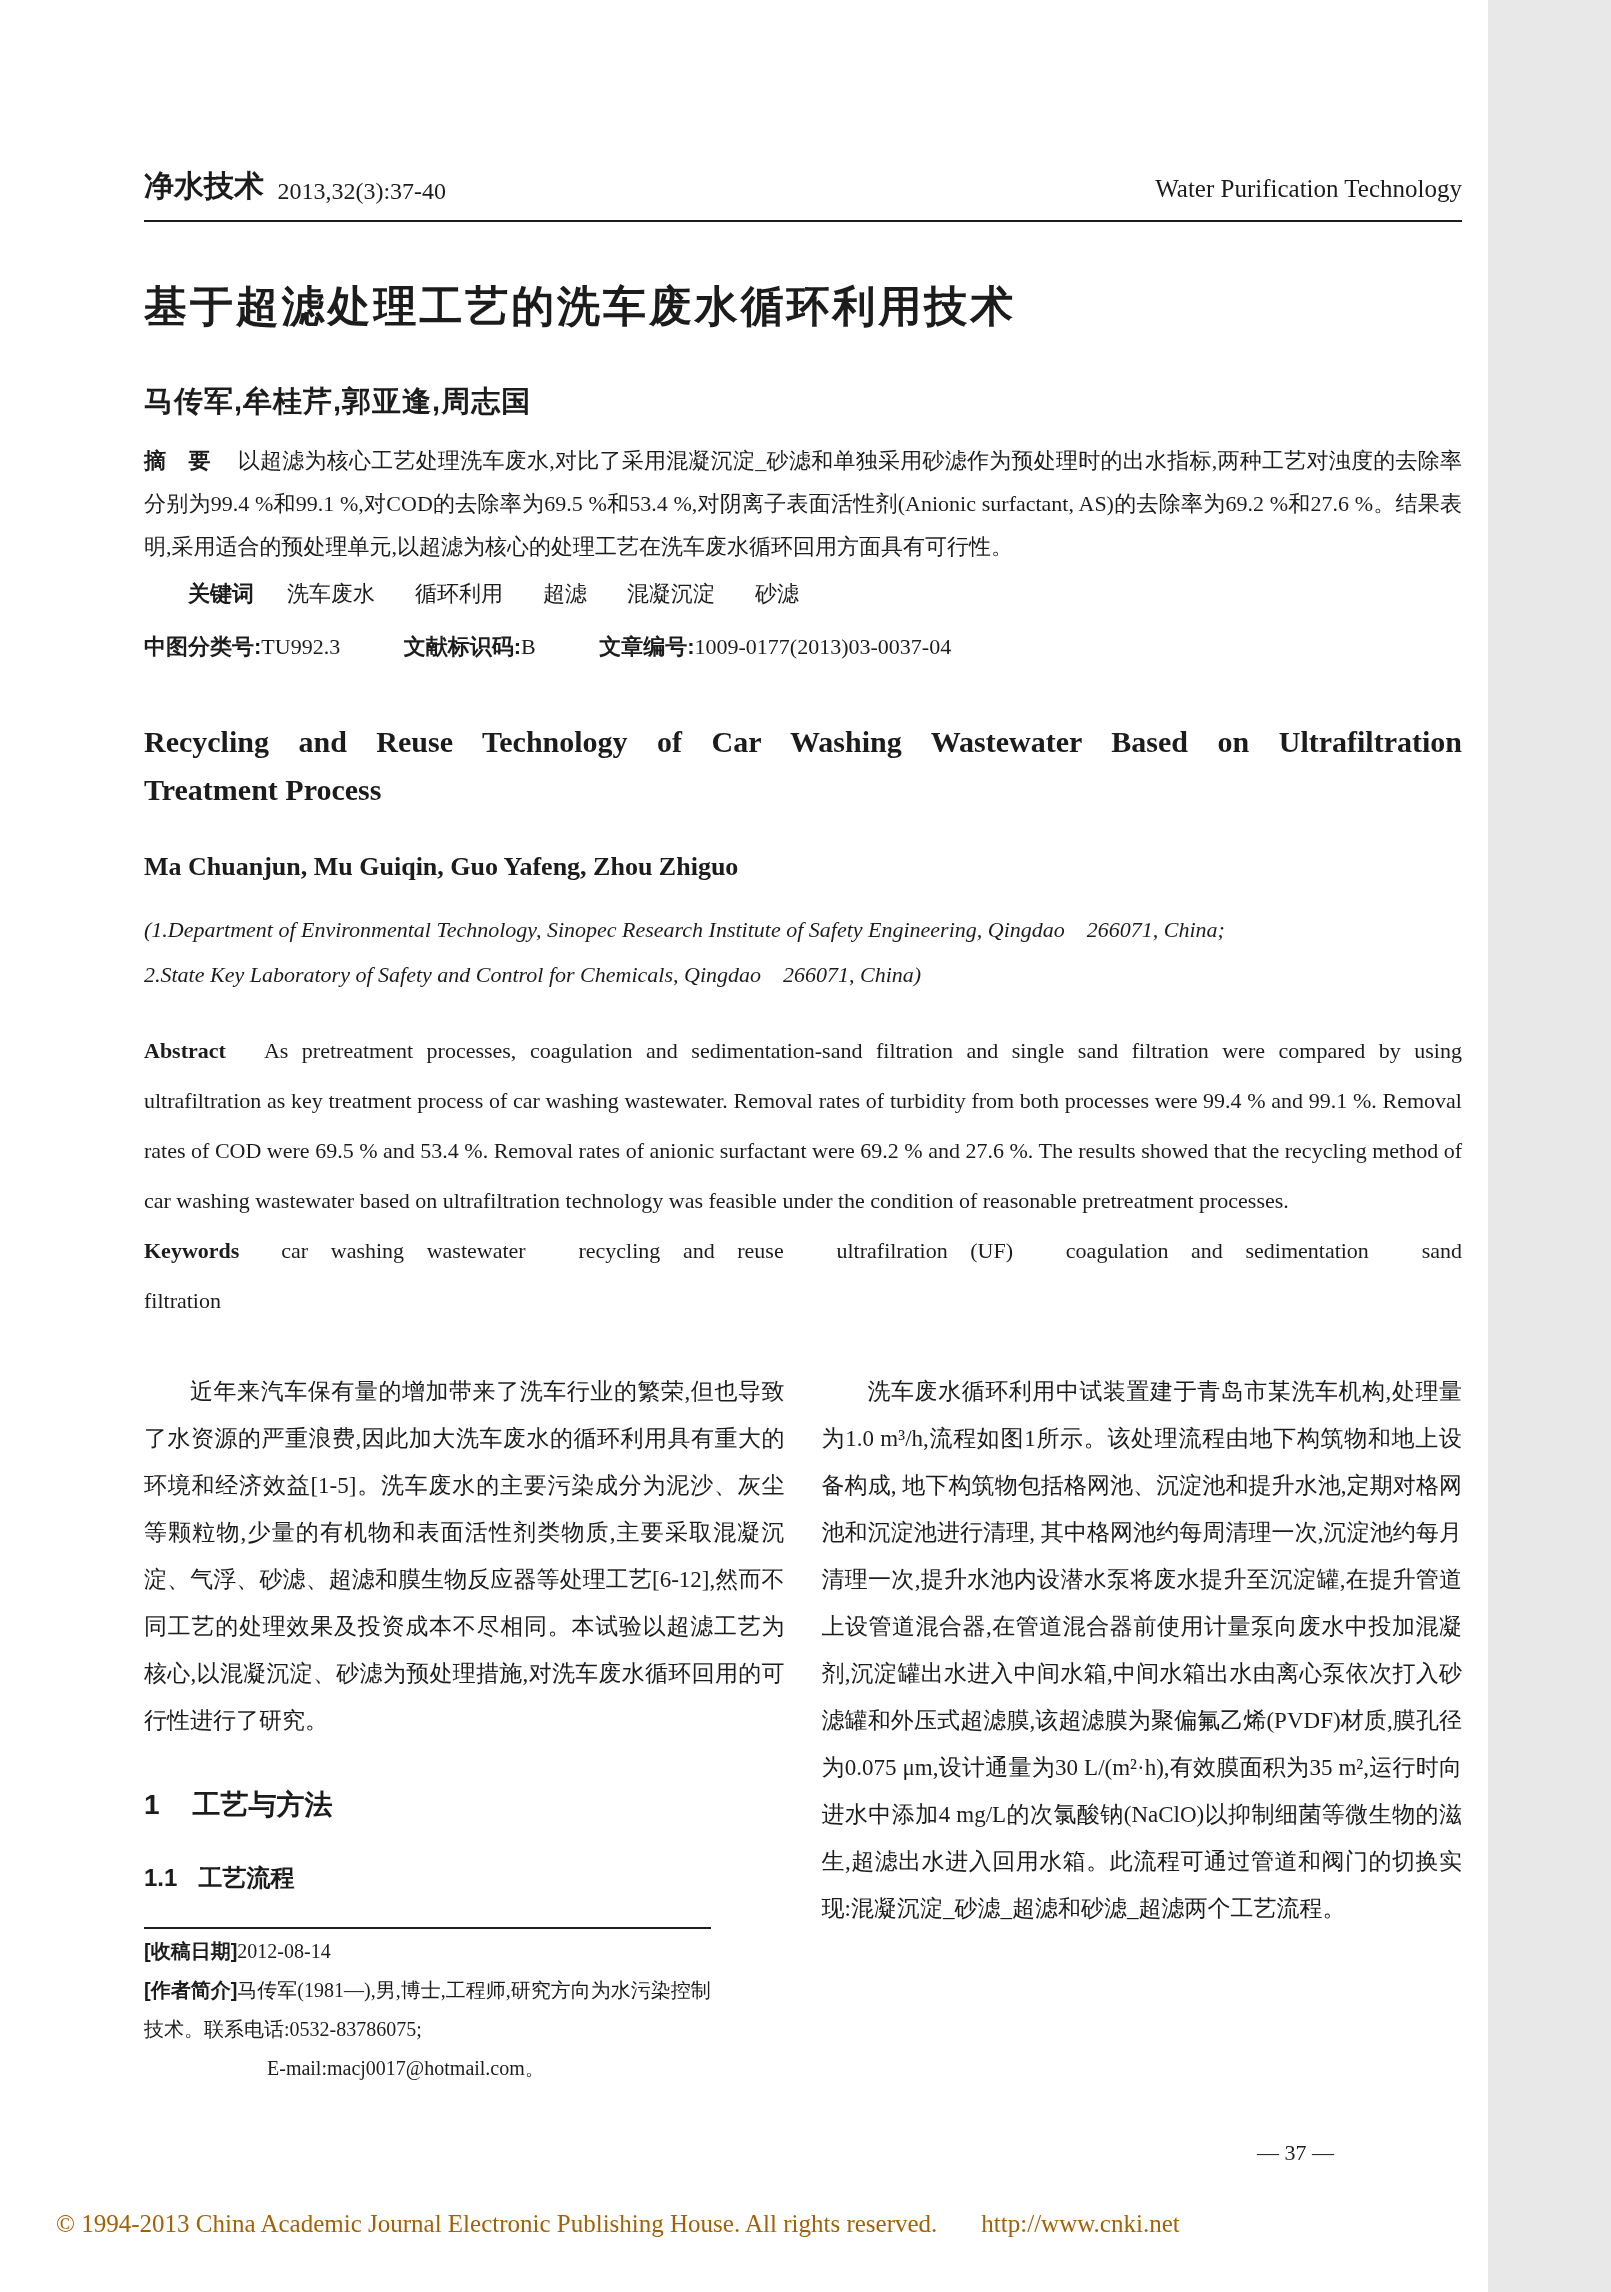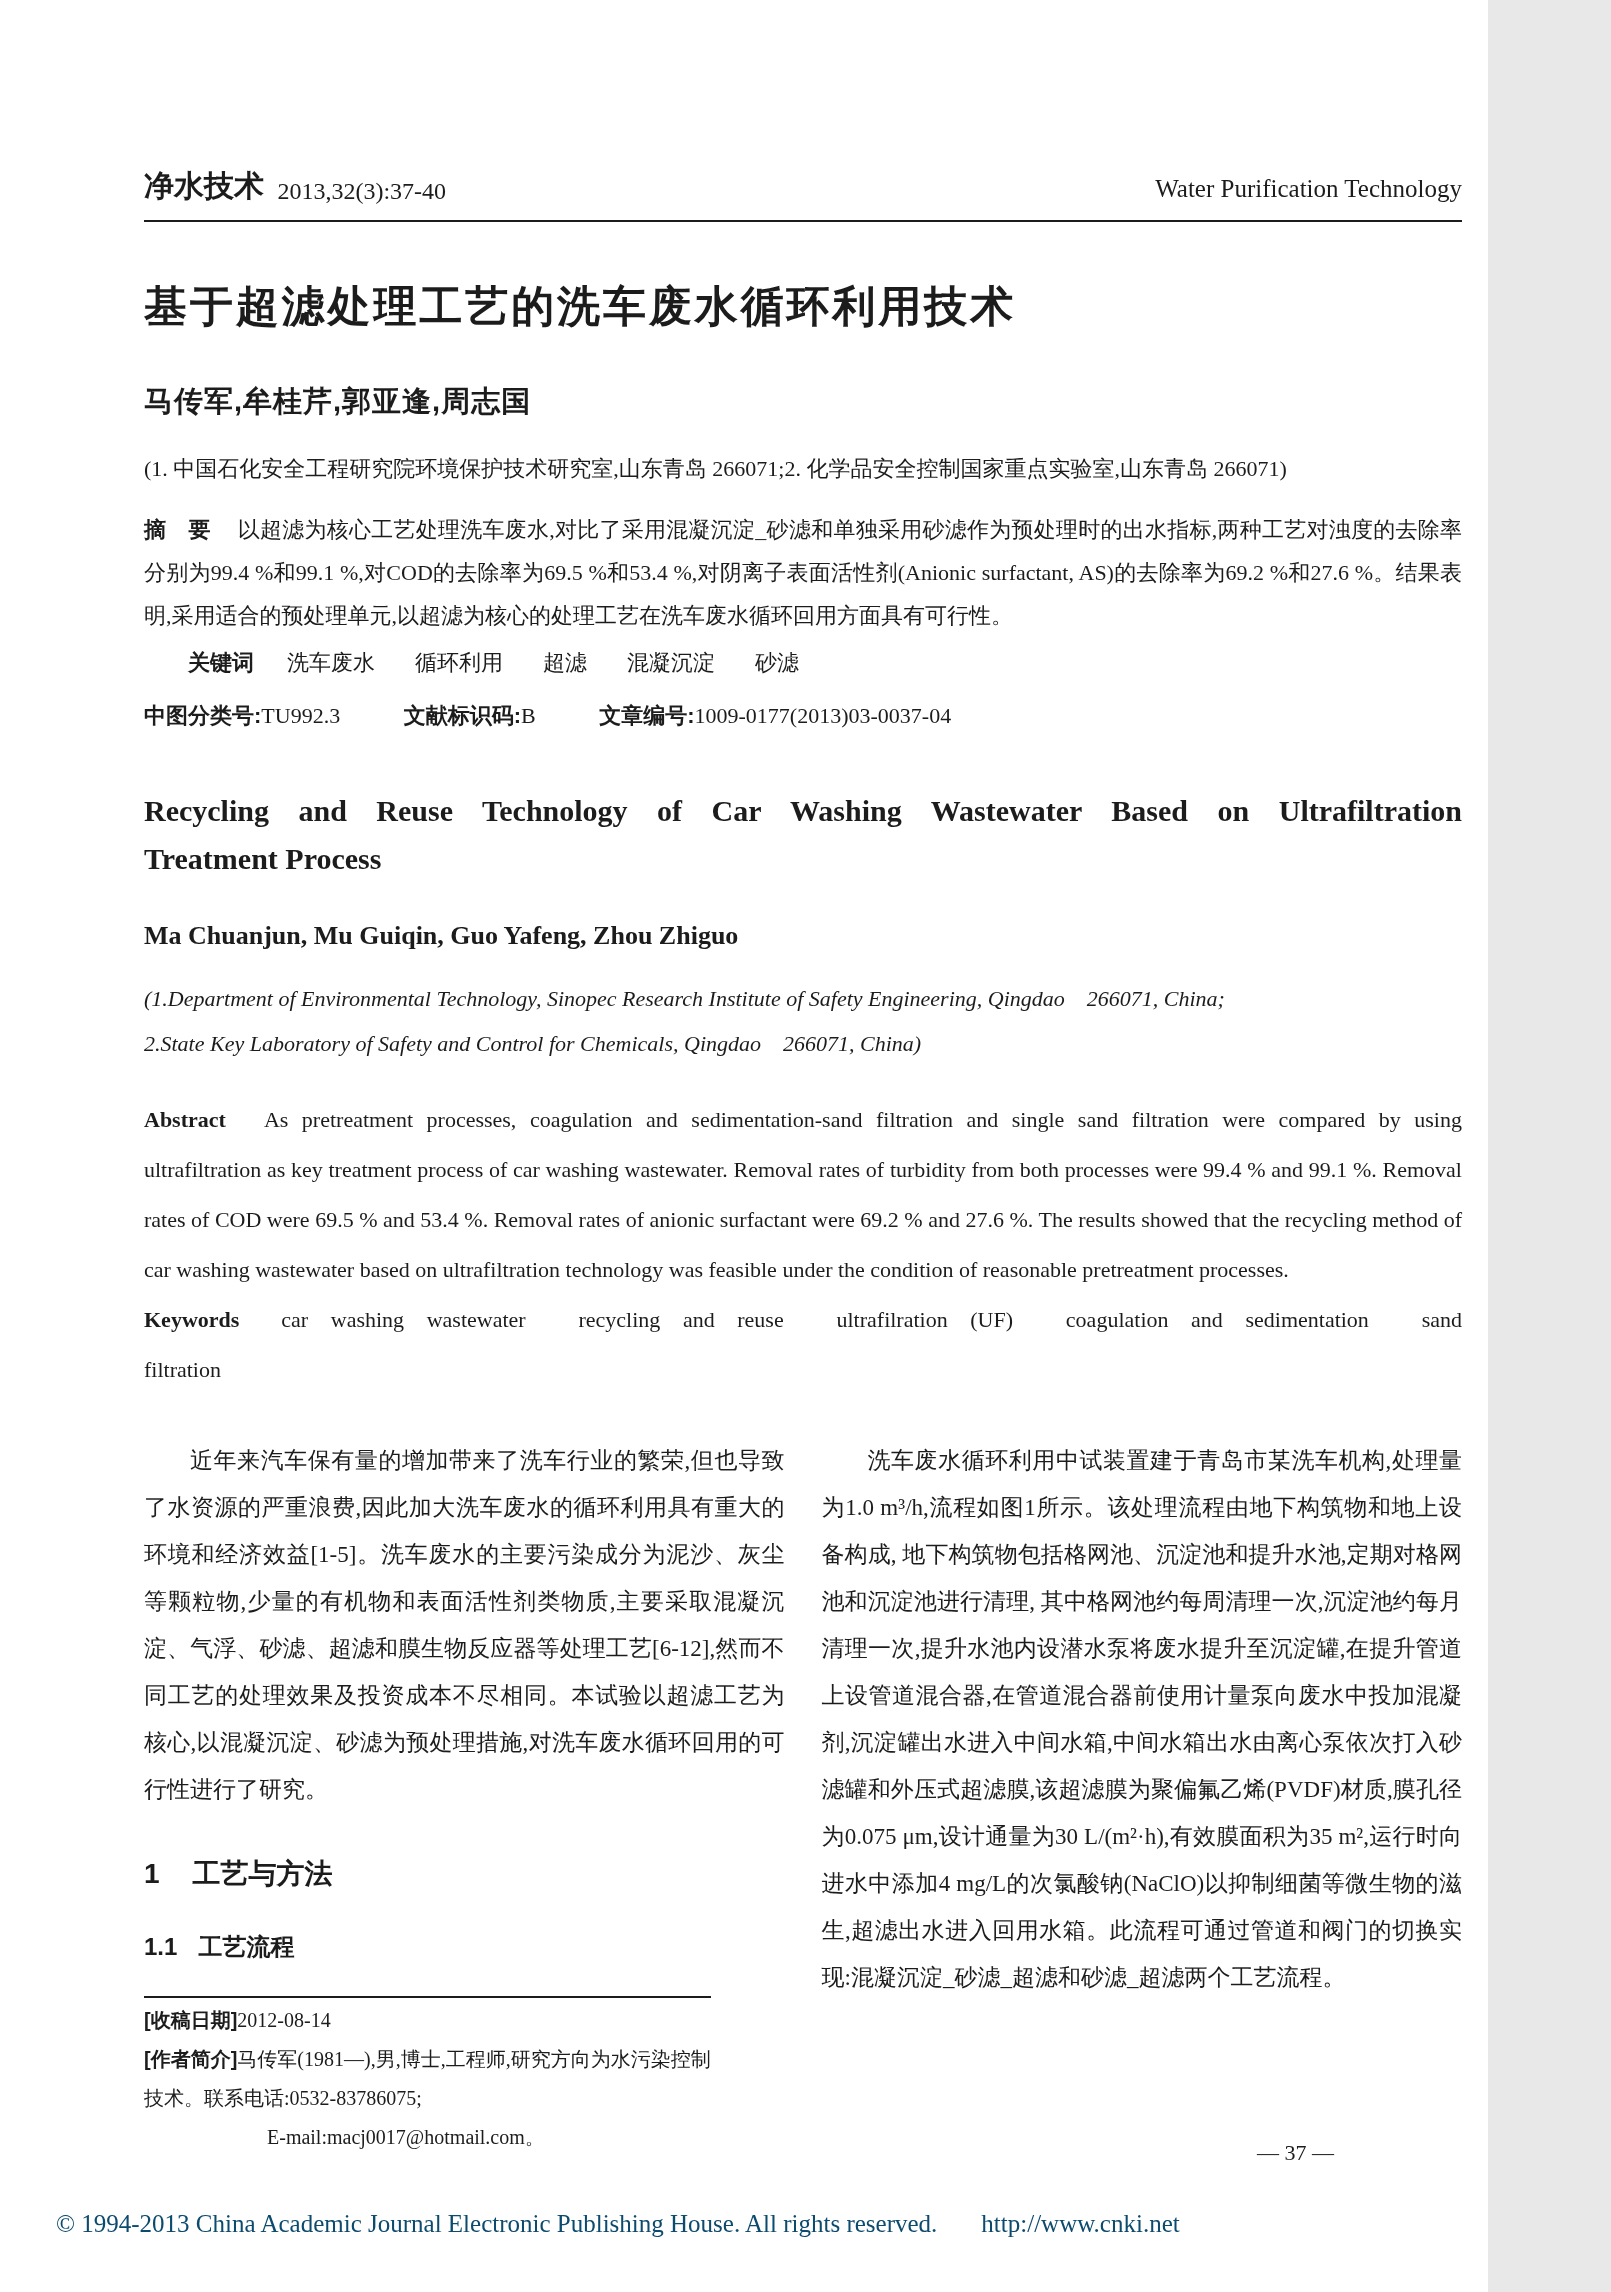--- a/index.html
+++ b/index.html
@@ -108,41 +108,40 @@
   .footnote .bio-block{text-indent:0;}
   .footnote .email{padding-left:123px;}
   
   .page-number{
     position:absolute;right:154px;top:2140px;
     font-size:22px;
   }
   .copyright{
     position:absolute;left:56px;top:2210px;
     width:1393px;
-    color:#0c4a6e;font-size:25px;
+    color:#a16207;font-size:25px;
   }
   .copyright .url{margin-left:44px;}
 </style>
 </head>
 <body>
 
 <div class="page">
   <div class="content">
 
     <div class="jheader">
       <div class="jheader-left">
         <span class="journal-cn">净水技术</span>
         <span class="journal-issue">2013,32(3):37-40</span>
       </div>
       <span class="journal-en">Water Purification Technology</span>
     </div>
 
     <div class="cn-title">基于超滤处理工艺的洗车废水循环利用技术</div>
     <div class="cn-authors">马传军,牟桂芹,郭亚逢,周志国</div>
-    <div class="cn-affil">(1. 中国石化安全工程研究院环境保护技术研究室,山东青岛 266071;2. 化学品安全控制国家重点实验室,山东青岛 266071)</div>
 
     <div class="cn-abstract"><span class="lab">摘　要</span><span>以超滤为核心工艺处理洗车废水,对比了采用混凝沉淀_砂滤和单独采用砂滤作为预处理时的出水指标,两种工艺对浊度的去除率分别为99.4 %和99.1 %,对COD的去除率为69.5 %和53.4 %,对阴离子表面活性剂(Anionic surfactant, AS)的去除率为69.2 %和27.6 %。结果表明,采用适合的预处理单元,以超滤为核心的处理工艺在洗车废水循环回用方面具有可行性。</span></div>
 
     <div class="cn-kw">
       <span class="lab">关键词</span><span class="kw">洗车废水</span><span class="kw">循环利用</span><span class="kw">超滤</span><span class="kw">混凝沉淀</span><span class="kw">砂滤</span>
     </div>
 
     <div class="cls">
       <span class="seg"><span class="lab">中图分类号:</span><span>TU992.3</span></span>
       <span class="seg"><span class="lab">文献标识码:</span><span>B</span></span>

